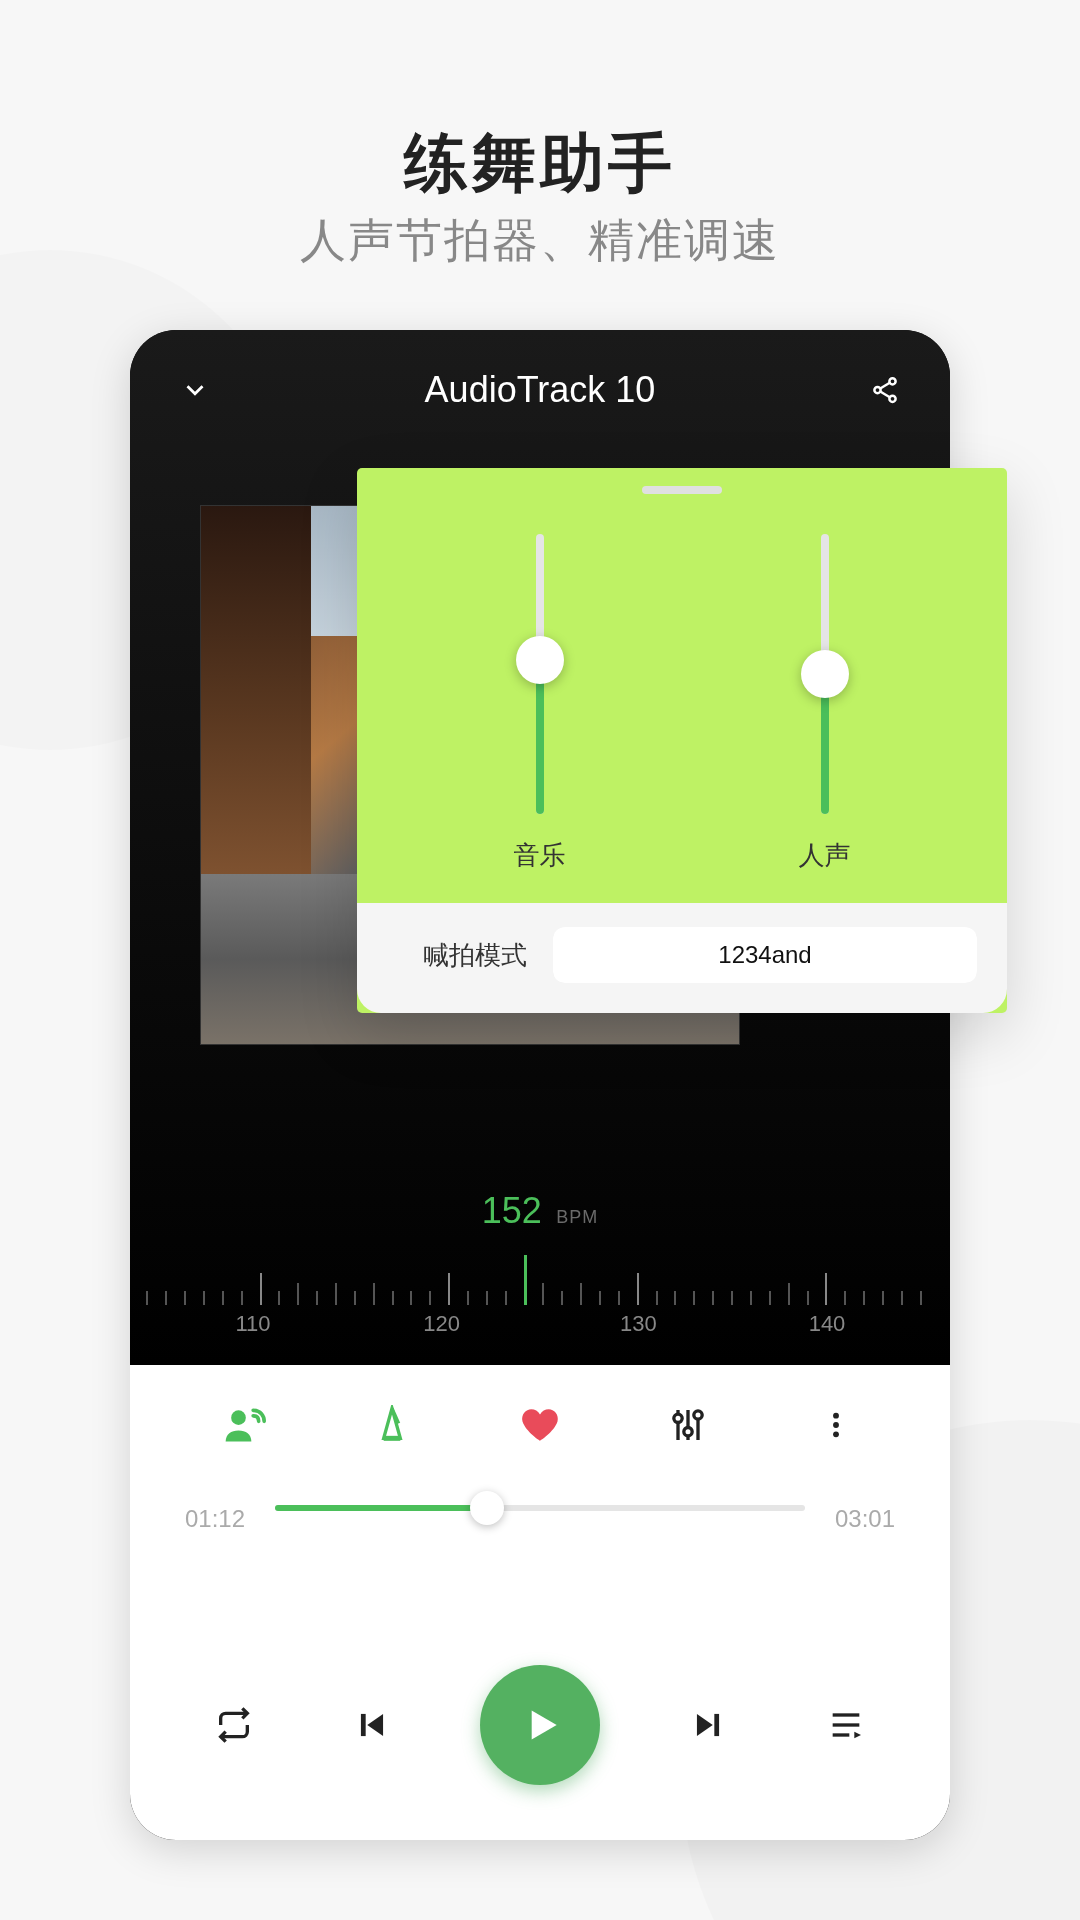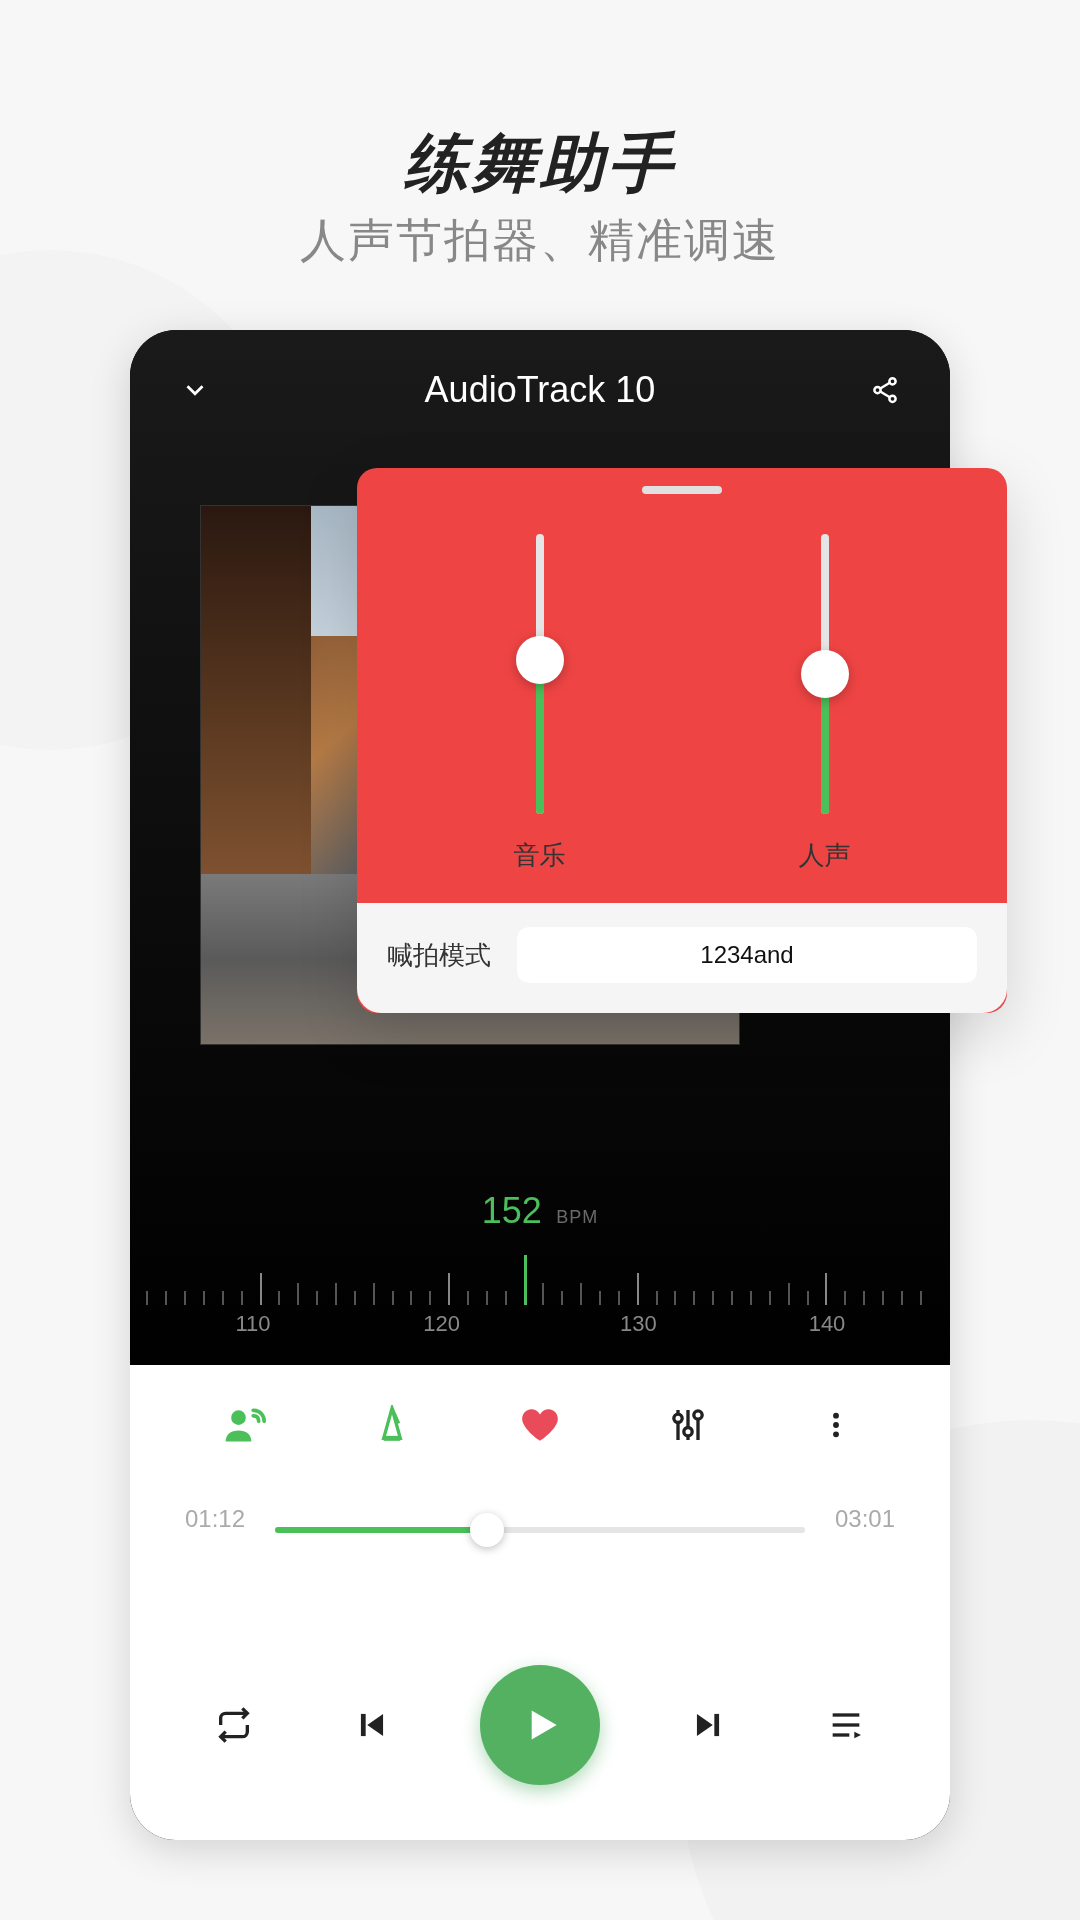--- a/index.html
+++ b/index.html
@@ -7,21 +7,21 @@
     width: 1080px;
     height: 1920px;
     background: #f7f7f7;
     font-family: -apple-system, "PingFang SC", "Helvetica Neue", Arial, sans-serif;
     position: relative;
     overflow: hidden;
   }
   .bg-circle1 { position:absolute; width:500px; height:500px; border-radius:50%; background:rgba(0,0,0,0.015); left:-200px; top:250px; }
   .bg-circle2 { position:absolute; width:700px; height:700px; border-radius:50%; background:rgba(0,0,0,0.02); right:-300px; bottom:-200px; }
 
-  .hero-title { position:absolute; top:120px; left:0; right:0; text-align:center; font-size:64px; font-weight:700; color:#222; letter-spacing:4px;font-style:italic; }
+  .hero-title { position:absolute; top:120px; left:0; right:0; text-align:center; font-size:64px; font-weight:700; color:#222; letter-spacing:4px; }
   .hero-sub  { position:absolute; top:210px; left:0; right:0; text-align:center; font-size:46px; color:#888; letter-spacing:2px; }
 
   .phone {
     position:absolute;
     left:130px; top:330px;
     width:820px; height:1510px;
     background:#000;
     border-radius:46px;
     overflow:hidden;
     box-shadow:0 10px 40px rgba(0,0,0,0.15);
@@ -81,21 +81,21 @@
   }
   .action-row {
     position:absolute; top:30px; left:0; right:0;
     display:flex; justify-content:space-around; align-items:center;
     padding:0 40px;
   }
   .action-btn { width:60px; height:60px; display:flex; align-items:center; justify-content:center; }
 
   .progress-row {
     position:absolute; top:140px; left:55px; right:55px;
-    display:flex; align-items:flex-end; gap:20px;
+    display:flex; align-items:flex-start; gap:20px;
   }
   .time-lbl { color:#aaa; font-size:24px; width:70px; }
   .time-lbl.right { text-align:right; }
   .progress-track { flex:1; height:6px; background:#e5e5e5; border-radius:3px; position:relative; }
   .progress-fill { position:absolute; left:0; top:0; bottom:0; width:40%; background:#4bbf5a; border-radius:3px; }
   .progress-thumb { position:absolute; left:40%; top:50%; width:34px; height:34px; border-radius:50%; background:#fff; box-shadow:0 2px 8px rgba(0,0,0,0.25); transform:translate(-50%,-50%); }
 
   .transport-row {
     position:absolute; bottom:55px; left:0; right:0;
     display:flex; justify-content:space-around; align-items:center;
@@ -107,35 +107,35 @@
     background:#54b161;
     display:flex; align-items:center; justify-content:center;
     box-shadow:0 6px 18px rgba(60,160,80,0.4);
   }
 
   
   .popup {
     position:absolute;
     left:357px; top:468px;
     width:650px;
-    background:#ef4444;
-    border-radius:20px;
+    background:#bef264;
+    border-radius:5px;
     box-shadow:0 20px 60px rgba(0,0,0,0.15);
     overflow:hidden;
   }
   .popup-handle { width:80px; height:8px; background:#e0e0e0; border-radius:4px; margin:18px auto 0; }
   .sliders-area { display:flex; justify-content:space-around; padding:40px 40px 20px; }
   .vslider { display:flex; flex-direction:column; align-items:center; }
   .vslider-track { position:relative; width:8px; height:280px; background:#e5e5e5; border-radius:4px; }
   .vslider-fill  { position:absolute; left:0; right:0; bottom:0; background:#4bbf5a; border-radius:4px; }
   .vslider-thumb { position:absolute; left:50%; width:48px; height:48px; border-radius:50%; background:#fff; box-shadow:0 3px 12px rgba(0,0,0,0.25); transform:translate(-50%,-50%); }
   .vslider-lbl { margin-top:24px; font-size:26px; color:#333; }
 
   .seg-section { background:#f5f5f5; border-radius:0 0 24px 24px; padding:24px 30px 30px; margin-top:10px; }
-  .seg-row { display:flex; align-items:center; margin-bottom:18px; }
+  .seg-row { display:flex; align-items:center; margin-bottom:18px;margin-left:36px; }
   .seg-row:last-child { margin-bottom:0; }
   .seg-label { width:130px; font-size:26px; color:#333; }
   .seg-group { flex:1; display:flex; background:transparent; border-radius:12px; overflow:hidden; gap:0; }
   .seg-item {
     flex:1; text-align:center; font-size:24px; padding:14px 0;
     color:#555; background:transparent; position:relative;
   }
   .seg-item.sel { background:#fff; border-radius:8px; box-shadow:0 2px 6px rgba(0,0,0,0.10); color:#111; font-weight:500; }
   .seg-div { width:1px; background:#ddd; align-self:center; height:26px; }
 

